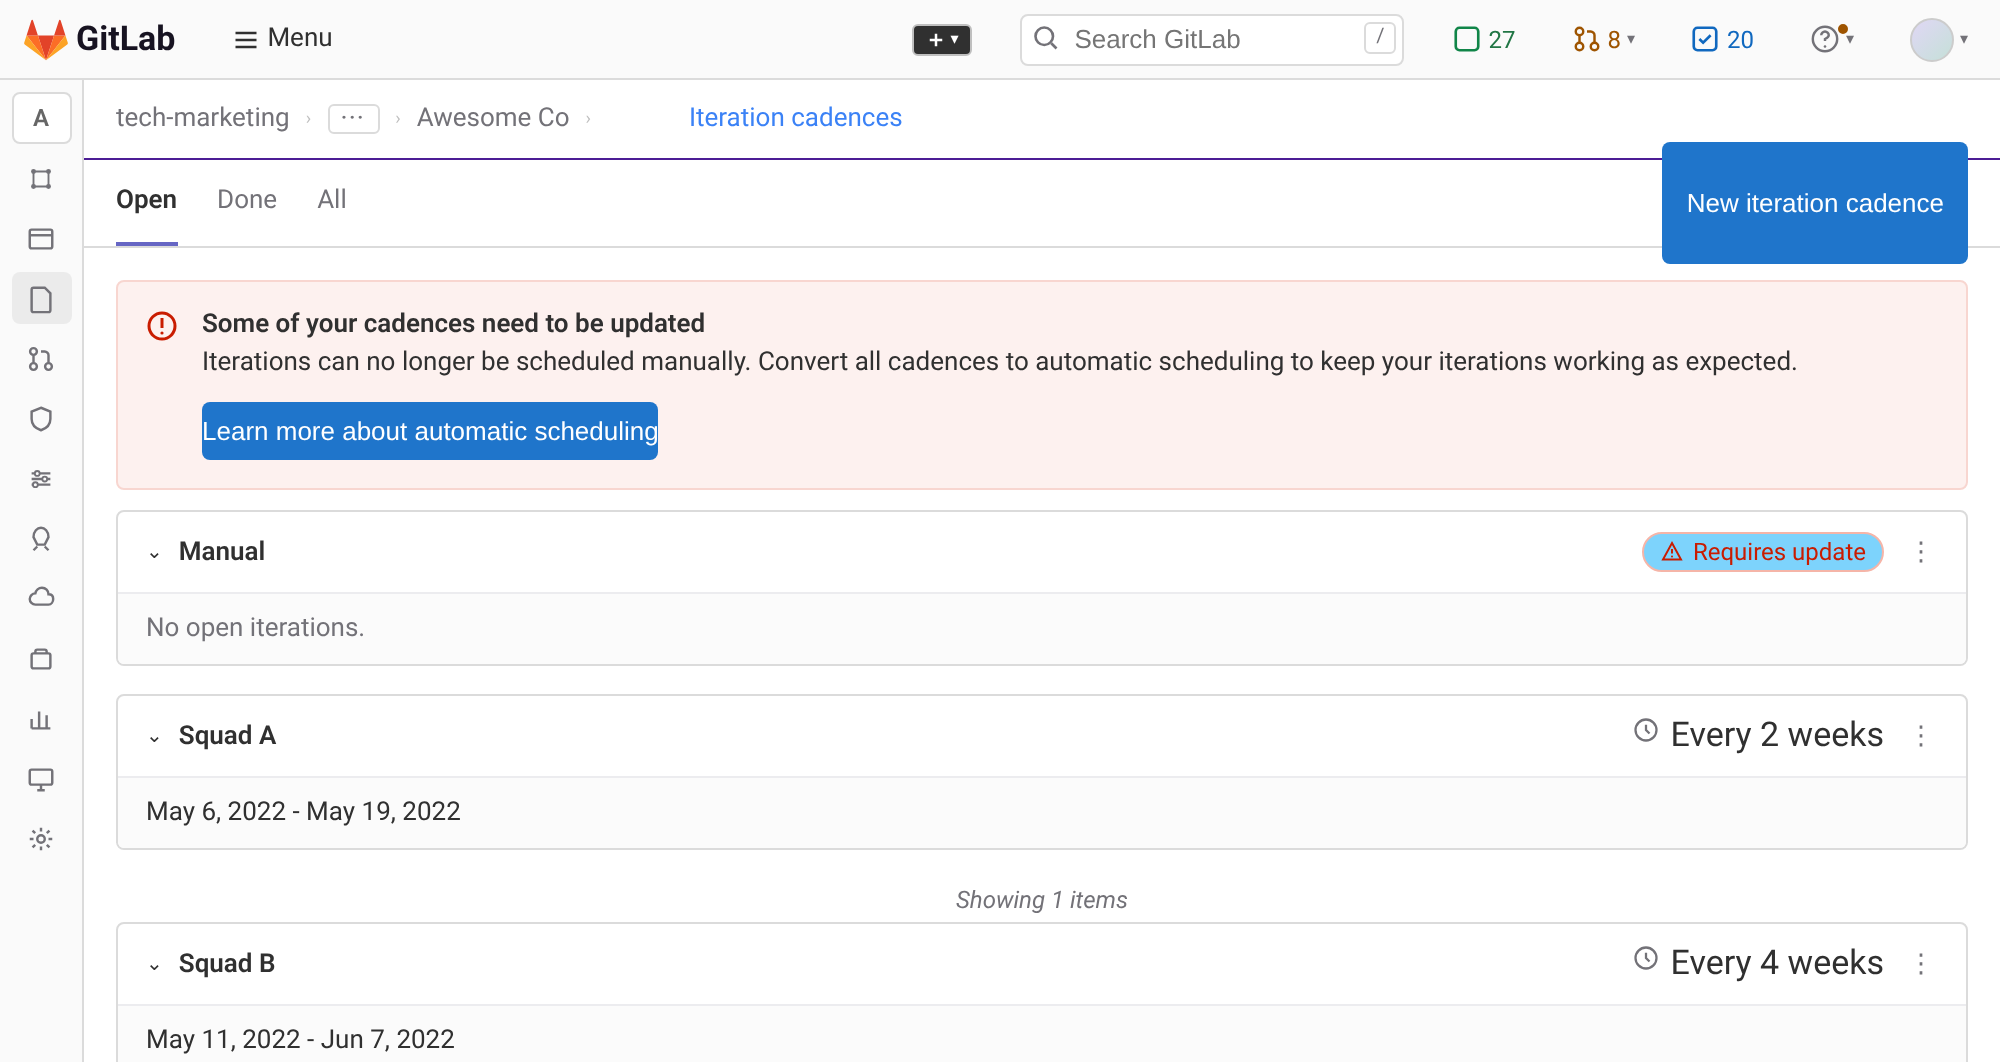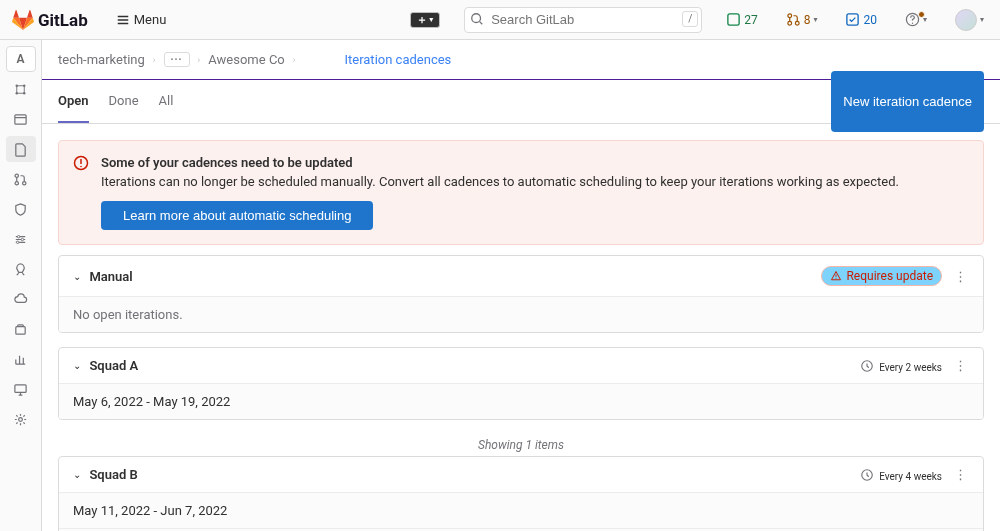--- a/index.html
+++ b/index.html
@@ -6,21 +6,21 @@
   body { font-family: -apple-system, BlinkMacSystemFont, "Segoe UI", Roboto, sans-serif; font-size: 13px; color: #303030; background: #fff; }
   
   .header { display: flex; align-items: center; height: 40px; padding: 0 12px; background: #fafafa; border-bottom: 1px solid #dbdbdb; gap: 20px; }
   .logo { display: flex; align-items: center; gap: 4px; font-weight: 700; font-size: 17px; color: #171321; }
   .logo svg { width: 22px; height: 22px; }
   .menu-toggle { display: flex; align-items: center; gap: 4px; color: #303030; cursor: pointer; margin-left: 8px; }
   .menu-toggle svg { width: 14px; height: 14px; }
   .spacer { flex: 1; }
   .plus-btn { display: flex; align-items: center; padding: 2px 6px; border: 1px solid #bfbfbf; border-radius: 3px; background: #303030; color: #fff; gap: 2px;}
   .plus-btn svg { width: 10px; height: 10px; fill: #fff; }
-  .search { position: relative; width: 238px; margin-left: 4px; text-decoration: underline;}
+  .search { position: relative; width: 192px; margin-left: 4px; text-decoration: underline;}
   .search input { width: 100%; height: 26px; padding: 0 26px 0 26px; border: 1px solid #dbdbdb; border-radius: 4px; background: #fff; font-size: 13px; color: #737278; }
   .search .sicon { position: absolute; left: 6px; top: 5px; width: 14px; height: 14px; color: #737278; }
   .search .kbd { position: absolute; right: 4px; top: 4px; width: 16px; height: 16px; border: 1px solid #dbdbdb; border-radius: 3px; font-size: 10px; display: flex; align-items: center; justify-content: center; color: #737278; }
   .hitem { display: flex; align-items: center; gap: 3px; padding: 0 4px; cursor: pointer; color: #303030; }
   .hitem svg { width: 15px; height: 15px; }
   .count-green { color: #217645; font-size: 12px; }
   .count-orange { color: #9e5400; font-size: 12px; }
   .count-blue { color: #1068bf; font-size: 12px; }
   .chev { font-size: 8px; color: #737278; }
   .avatar-wrap { position: relative; }
@@ -46,30 +46,30 @@
   .tab { display: flex; align-items: center; color: #737278; cursor: pointer; border-bottom: 2px solid transparent; font-size: 13px;}
   .tab.active { color: #303030; font-weight: 600; border-bottom-color: #6666c4;}
   .btn-primary { margin-left: auto; background: #1f75cb; color: #fff; border: none; padding: 23px 12px; border-radius: 4px; font-size: 13px; cursor: pointer; font-weight: 500;}
   
   .content { padding: 16px; }
   .alert { background: #fdf1ef; border: 1px solid #f8d6d0; border-radius: 4px; padding: 14px 14px 14px 42px; position: relative; margin-bottom: 10px;}
   .alert .aicon { position: absolute; left: 14px; top: 14px; color: #c91c00; }
   .alert .aicon svg { width: 16px; height: 16px; }
   .alert .atitle { font-weight: 600; font-size: 13px; margin-bottom: 4px;}
   .alert .atext { font-size: 13px; color: #303030; margin-bottom: 12px;}
-  .alert .abtn { background: #1f75cb; color: #fff; border: none; padding: 7px 22px; border-radius: 4px; font-size: 13px; cursor: pointer;}
+  .alert .abtn { background: #1f75cb; color: #fff; border: none; padding: 7px 0; border-radius: 4px; font-size: 13px; cursor: pointer;}
   
   .cadence { border: 1px solid #dbdbdb; border-radius: 4px; margin-bottom: 14px; overflow: hidden;}
   .chead { display: flex; align-items: center; padding: 10px 14px; gap: 8px; cursor: pointer;}
   .chead .tog { font-size: 10px; color: #303030; transform: rotate(0deg);}
   .chead .cname { font-weight: 600; font-size: 13px;}
   .chead .right { margin-left: auto; display: flex; align-items: center; gap: 10px;}
   .badge-update { background: #7dd3fc; border: 1px solid #f5b5a8; color: #c91c00; padding: 2px 8px; border-radius: 10px; font-size: 12px; display: flex; align-items: center; gap: 4px;}
   .badge-update svg { width: 12px; height: 12px;}
-  .freq { display: flex; align-items: flex-end; gap: 5px; font-size: 10px; color: #303030;}
+  .freq { display: flex; align-items: flex-start; gap: 5px; font-size: 17px; color: #303030;}
   .freq svg { width: 14px; height: 14px; color: #737278;}
   .kebab { color: #737278; cursor: pointer; padding: 0 2px;}
   .cbody { padding: 0;}
   .crow { border-top: 1px solid #ececef; padding: 10px 14px; font-size: 13px; color: #303030; background: #fbfbfb;}
   .cempty { border-top: 1px solid #ececef; padding: 10px 14px; font-size: 13px; color: #737278; background: #fbfbfb;}
   .footer-count { text-align: center; font-size: 12px; color: #737278; padding: 4px 0 4px; font-style: italic;}
   
 </style>
 </head>
 <body>

